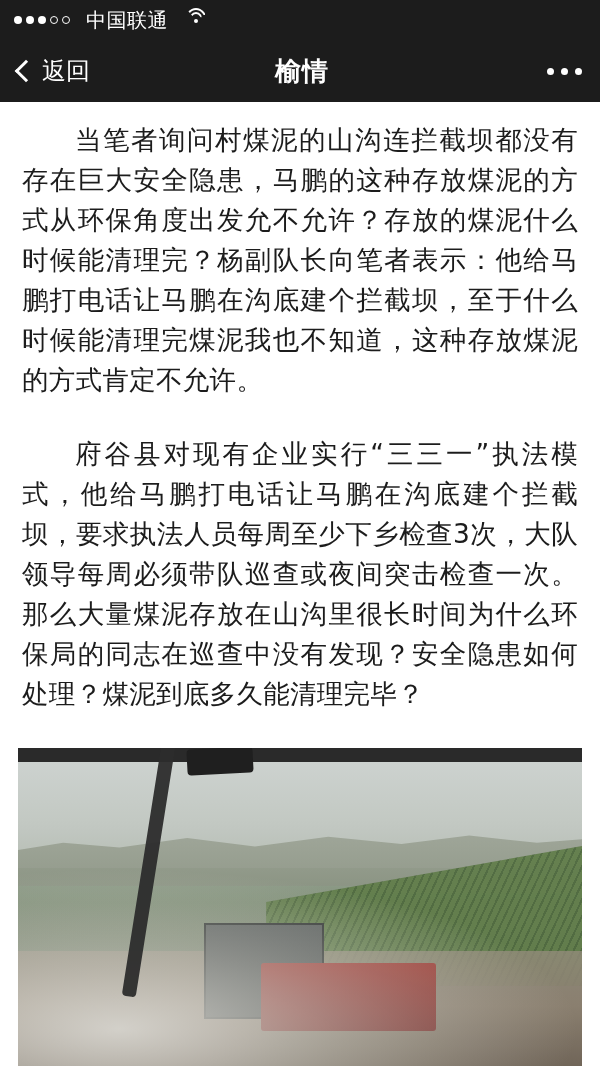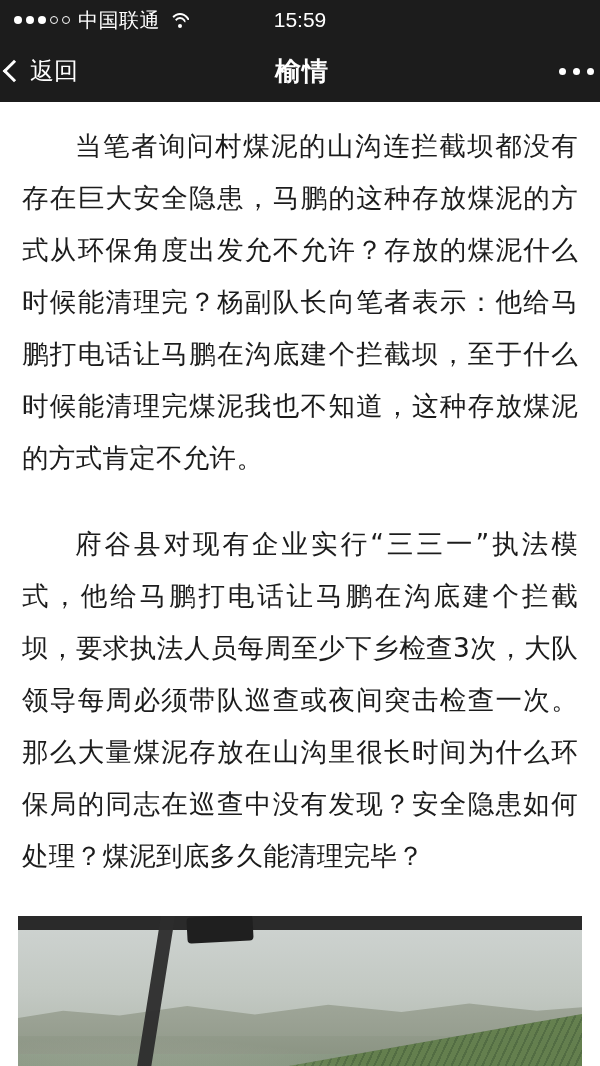--- a/index.html
+++ b/index.html
@@ -22,22 +22,21 @@
     color: #ffffff;
     display: flex;
     align-items: center;
     padding: 0 14px;
     font-size: 20px;
     box-sizing: border-box;
     position: relative;
   }
   .sb-left {
     display: flex;
-    align-items: center;
-    gap: 8px;
+    gap: 16px;
     flex: 0 0 auto;
   }
   .signal-dots {
     display: flex;
     align-items: center;
     gap: 4px;
   }
   .dot {
     width: 8px;
     height: 8px;
@@ -156,21 +155,21 @@
   }
 
   
   .nav-bar {
     height: 62px;
     background: #1c1c1c;
     color: #ffffff;
     display: flex;
     align-items: center;
     position: relative;
-    padding: 0 6px;
+    padding: 0 18px;
     box-sizing: border-box;
   }
   .nav-back {
     display: flex;
     align-items: center;
     gap: 6px;
     font-size: 24px;
     cursor: pointer;
     z-index: 2;
   }
@@ -207,21 +206,21 @@
 
   
   .content {
     background: #ffffff;
     padding: 18px 22px 0 22px;
     box-sizing: border-box;
   }
   .para {
     font-family: "DejaVu Sans", "Liberation Sans", sans-serif;
     font-size: 26.5px;
-    line-height: 52px;
+    line-height: 40px;
     color: #1c1c1c;
     text-indent: 2em;
     margin: 0 0 34px 0;
     text-align: justify;
     letter-spacing: 0.3px;
   }
 
   
   .photo-wrap {
     margin: 6px 18px 0 18px;
@@ -336,21 +335,20 @@
         <span class="dot hollow"></span>
         <span class="dot hollow"></span>
     </span>
     <span class="carrier">中国联通</span>
     <span class="wifi-icon">
       <i class="a"></i>
         <i class="b"></i>
         <span class="pt"></span>
     </span>
   </div>
-  <div class="sb-center">15:59</div>
 </div>
 
 <div class="nav-bar">
   <div class="nav-back">
     <span class="chev"></span>
     <span>返回</span>
   </div>
   <div class="nav-title">榆情</div>
   <div class="nav-more">
     <span></span>

